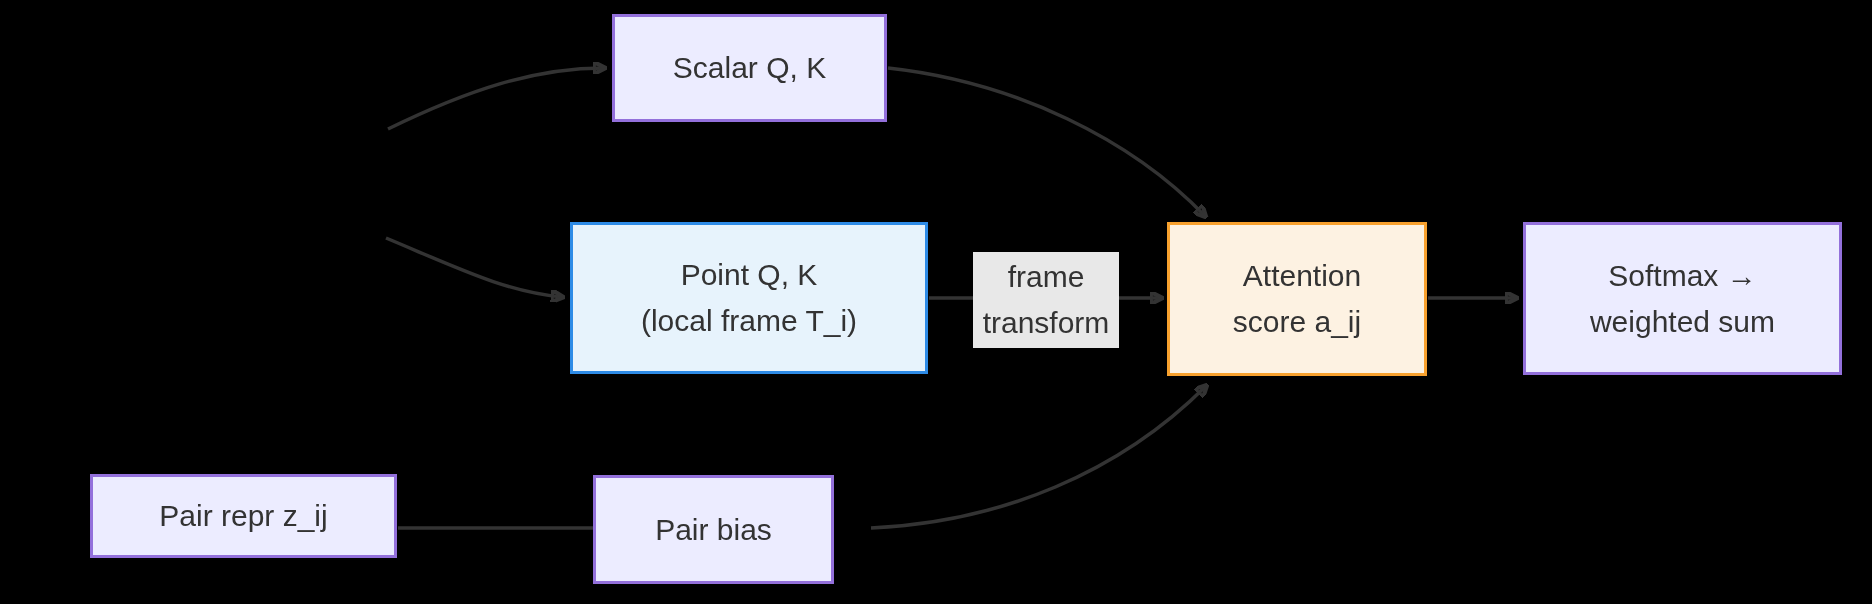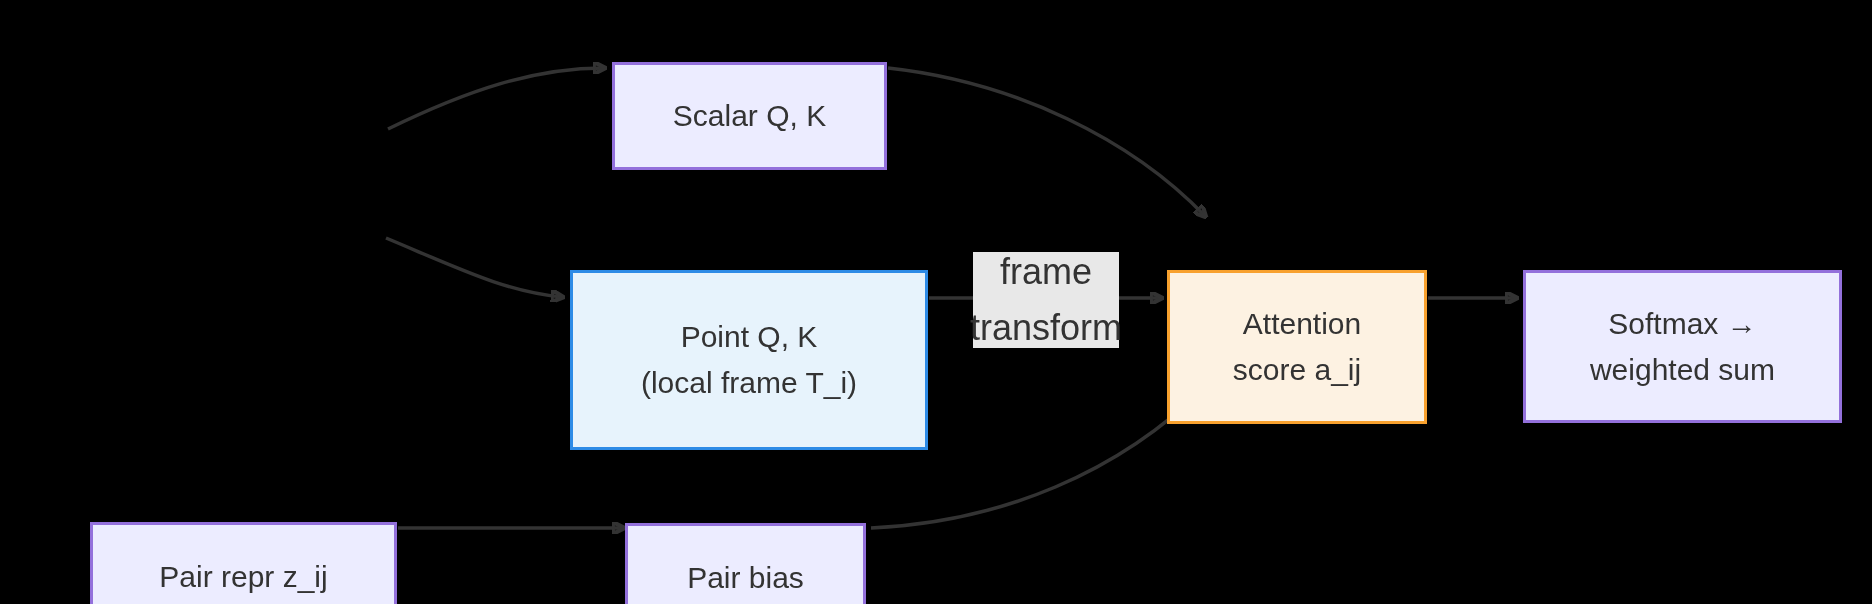--- a/index.html
+++ b/index.html
@@ -31,46 +31,45 @@
     position: absolute;
     display: flex;
     align-items: center;
     justify-content: center;
     text-align: center;
     box-sizing: border-box;
     border: 3px solid;
     color: #333333;
     font-size: 30px;
     line-height: 1.52;
-    margin-top: 48px;
   }
   .node span, .edge-label span {
     white-space: pre-line;
   }
   .lavender { background: #ECECFF; border-color: #9370DB; }
   .blue     { background: #E7F3FC; border-color: #2E8BE6; }
   .orange   { background: #FDF2E2; border-color: #F8A12E; text-align: right; }
 
   .nA { left: 14px;   top: 129px; width: 459px; height: 107px; }
   .nB { left: 612px;  top: 14px;  width: 275px; height: 108px; }
-  .nC { left: 570px;  top: 222px; width: 358px; height: 180px; }
+  .nC { left: 570px;  top: 222px; width: 358px; height: 152px; }
   .nD { left: 1167px; top: 222px; width: 260px; height: 154px; }
   .nE { left: 1523px; top: 222px; width: 319px; height: 153px; }
-  .nF { left: 90px;   top: 474px; width: 307px; height: 109px; }
-  .nG { left: 625px;  top: 475px; width: 241px; height: 109px; }
+  .nF { left: 90px;   top: 474px; width: 307px; height: 84px; }
+  .nG { left: 593px;  top: 475px; width: 241px; height: 109px; }
 
   .edge-label {
     position: absolute;
     left: 973px;
     top: 252px;
     width: 146px;
     height: 96px;
     background: #E8E8E8;
     color: #333333;
-    font-size: 36px;
+    font-size: 30px;
     line-height: 1.55;
     display: flex;
     align-items: center;
     justify-content: center;
     text-align: center;
   }
 </style>
 </head>
 <body>
 

